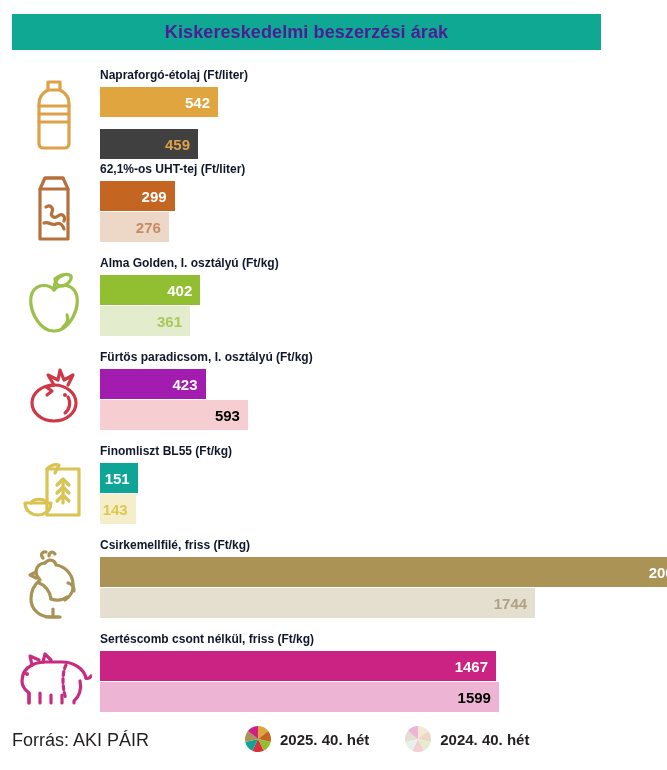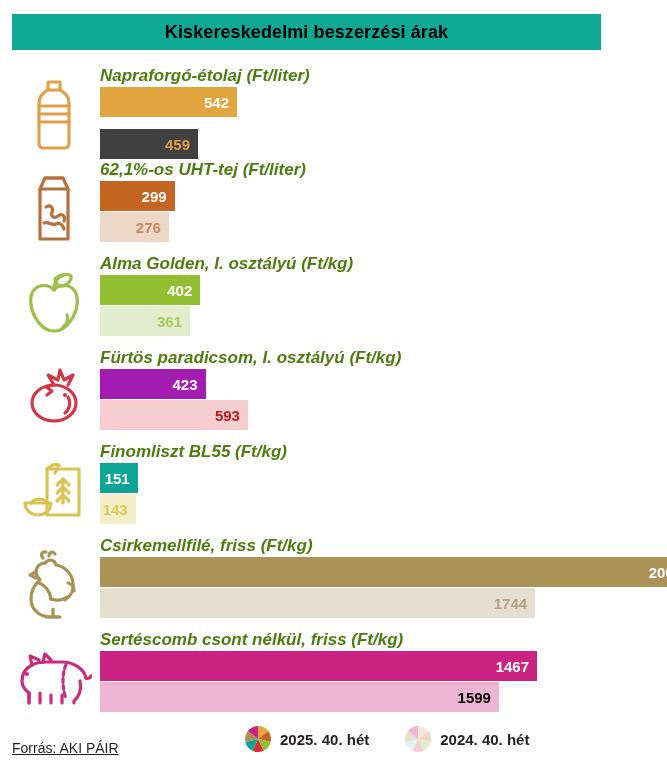--- a/index.html
+++ b/index.html
@@ -29,21 +29,21 @@
     left: 12px;
     top: 14px;
     width: 589px;
     height: 36px;
     background: #0ea893;
     display: flex;
     align-items: center;
     justify-content: center;
   }
   .header-title {
-    color: #000000;
+    color: #4c1d95;
     font-size: 18px;
     font-weight: bold;
     letter-spacing: 0.1px;
     white-space: nowrap;
   }
 
   
   .rows {
     position: absolute;
     left: 0;
@@ -67,28 +67,27 @@
   .row-icon svg {
     display: block;
   }
   .row-body {
     position: absolute;
     left: 100px;
     top: 0;
     right: 6px;
   }
   .row-label {
-    font-size: 17px;
+    font-size: 12px;
     font-weight: bold;
-    color: #4d7c0f;
+    color: #0f172a;
     line-height: 15px;
     padding-top: 6px;
     padding-bottom: 4px;
     white-space: nowrap;
-    font-style: italic;
   }
   .bars {
     position: relative;
   }
   .bar {
     height: 30px;
     display: flex;
     align-items: center;
     justify-content: flex-end;
     box-sizing: border-box;
@@ -112,25 +111,24 @@
   .footer {
     position: absolute;
     left: 0;
     bottom: 14px;
     width: 667px;
     height: 30px;
   }
   .source-text {
     position: absolute;
     left: 12px;
-    top: 14px;
-    font-size: 14px;
+    top: 4px;
+    font-size: 18px;
     color: #231f20;
     white-space: nowrap;
-    text-decoration: underline;
   }
   .legend {
     position: absolute;
     left: 245px;
     top: 0;
     display: flex;
     align-items: center;
     gap: 10px;
   }
   .legend-item {
@@ -169,21 +167,21 @@
         <div class="row-icon">
           <svg width="54" height="72" viewBox="0 0 54 72">
             <path fill="none" stroke="#dda14a" stroke-width="3.2" stroke-linejoin="round" stroke-linecap="round" d="M21 4h12v8h-12z"></path>
             <path fill="none" stroke="#dda14a" stroke-width="3.2" stroke-linejoin="round" stroke-linecap="round" d="M21 12c-6 3-9 8-9 14v40a4 4 0 0 0 4 4h22a4 4 0 0 0 4-4V26c0-6-3-11-9-14"></path>
             <path fill="none" stroke="#dda14a" stroke-width="3.2" stroke-linejoin="round" stroke-linecap="round" d="M12 28h30M12 36h30M12 44h30"></path>
           </svg>
         </div>
         <div class="row-body">
           <div class="row-label">Napraforgó-étolaj (Ft/liter)</div>
           <div class="bars">
-            <div class="bar bar-current" style="background: rgb(224, 165, 63); width: 137px;">
+            <div class="bar bar-current" style="background: rgb(224, 165, 63); width: 118px;">
               <span class="bar-value">542</span>
             </div>
             <div class="bar bar-previous" style="background: #404040; width: 98px; margin-top: 12px;">
               <span class="bar-value" style="color: rgb(221, 161, 74);">459</span>
             </div>
           </div>
         </div>
       </div>
       <div class="product-row">
         <div class="row-icon">
@@ -238,21 +236,21 @@
             <circle fill="#cf3846" cx="41" cy="28" r="2"></circle>
           </svg>
         </div>
         <div class="row-body">
           <div class="row-label">Fürtös paradicsom, I. osztályú (Ft/kg)</div>
           <div class="bars">
             <div class="bar bar-current" style="background: #a21caf; width: 105.538px;">
               <span class="bar-value">423</span>
             </div>
             <div class="bar bar-previous" style="background: rgb(246, 206, 210); width: 147.953px;">
-              <span class="bar-value" style="color: #b91c1c;">593</span>
+              <span class="bar-value" style="color: #000000;">593</span>
             </div>
           </div>
         </div>
       </div>
       <div class="product-row">
         <div class="row-icon">
           <svg width="66" height="62" viewBox="0 0 66 62">
             <path fill="none" stroke="#d9c352" stroke-width="3.2" stroke-linejoin="round" stroke-linecap="round" d="M26 10h32v46H26z"></path>
             <path fill="none" stroke="#d9c352" stroke-width="3.2" stroke-linejoin="round" stroke-linecap="round" d="M26 10c4-4 8-5 12-4l-4 8"></path>
             <path fill="none" stroke="#d9c352" stroke-width="3.2" stroke-linejoin="round" stroke-linecap="round" d="M42 20v24M42 20l-6 6M42 20l6 6M42 28l-6 6M42 28l6 6M42 36l-6 6M42 36l6 6"></path>
@@ -307,21 +305,21 @@
             <path fill="none" stroke="#c72d7f" stroke-width="3.2" stroke-linejoin="round" stroke-linecap="round" d="M13 44v10M24 44v10M35 46v8M46 46v8"></path>
             <path fill="none" stroke="#c72d7f" stroke-width="3.2" stroke-linejoin="round" stroke-linecap="round" d="M16 16l-2-9 9 4"></path>
             <path fill="none" stroke="#c72d7f" stroke-width="3.2" stroke-linejoin="round" stroke-linecap="round" d="M27 13l2-8 6 6"></path>
             <path fill="none" stroke="#c72d7f" stroke-width="3.2" stroke-linejoin="round" stroke-linecap="round" stroke-dasharray="4 3" d="M50 16c-4 8-4 22 0 34"></path>
             <circle fill="#c72d7f" cx="11" cy="25" r="2"></circle>
           </svg>
         </div>
         <div class="row-body">
           <div class="row-label">Sertéscomb csont nélkül, friss (Ft/kg)</div>
           <div class="bars">
-            <div class="bar bar-current" style="background: rgb(202, 35, 132); width: 437px;">
+            <div class="bar bar-current" style="background: rgb(202, 35, 132); width: 396px;">
               <span class="bar-value">1467</span>
             </div>
             <div class="bar bar-previous" style="background: rgb(238, 180, 211); width: 398.95px;">
               <span class="bar-value" style="color: #000000;">1599</span>
             </div>
           </div>
         </div>
       </div>
     </div>
 

